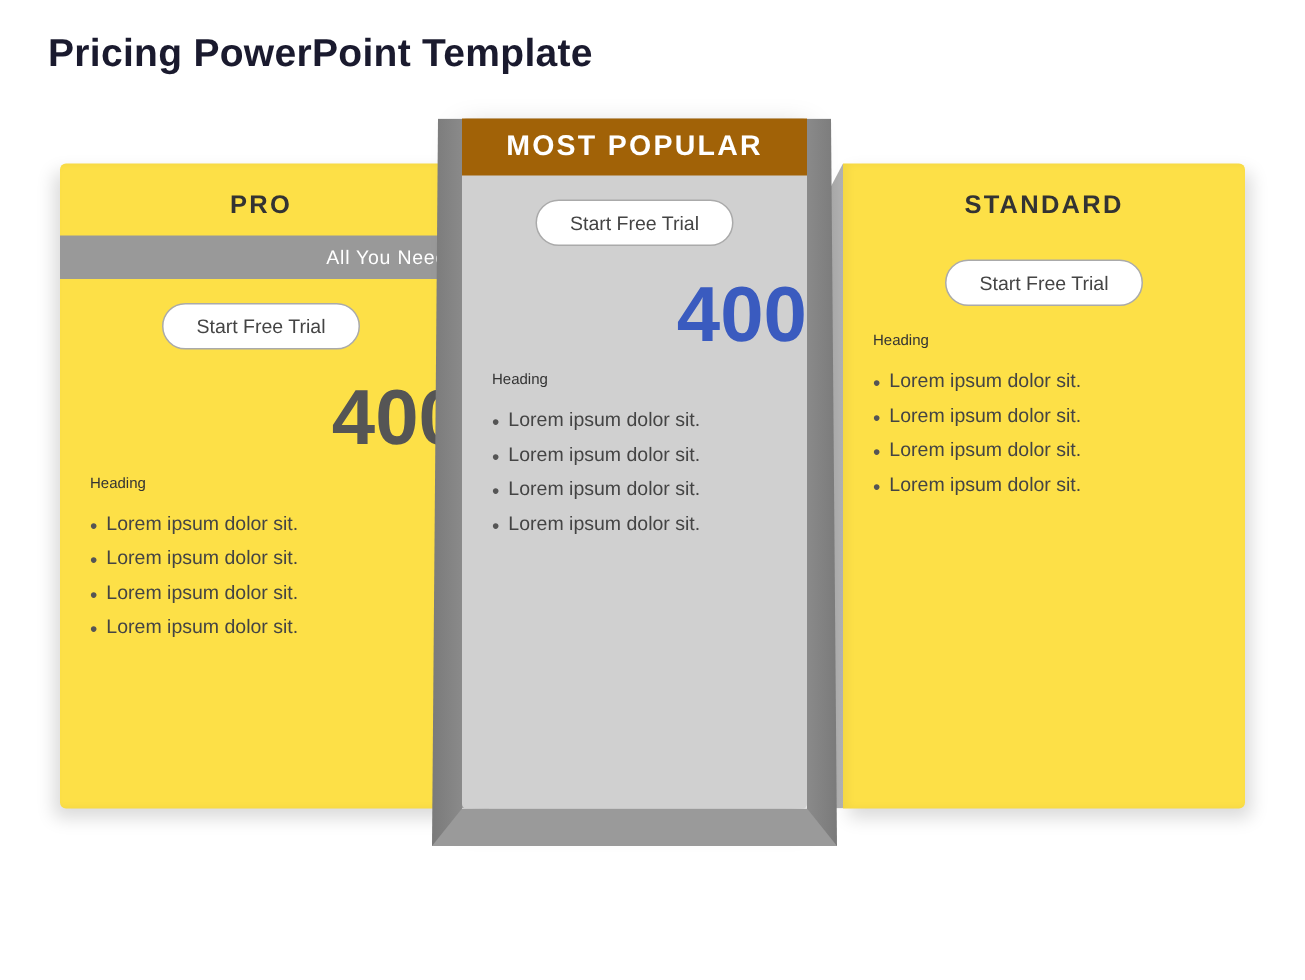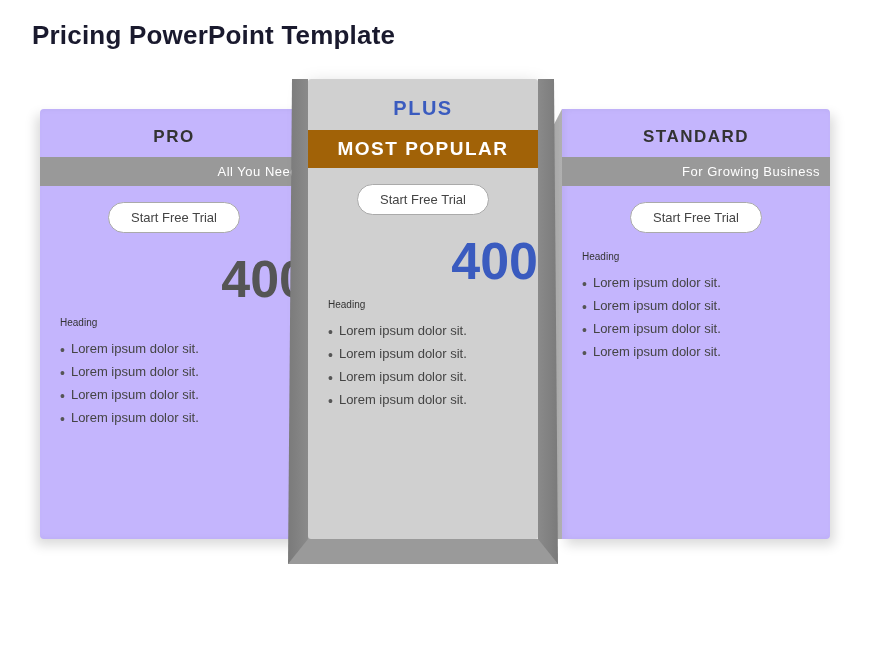--- a/index.html
+++ b/index.html
@@ -26,21 +26,21 @@
       padding: 10px 40px 20px;
       gap: 0;
       height: 490px;
       position: relative;
     }
 
     
     .card {
       display: flex;
       flex-direction: column;
-      background: #c4b5fd;
+      background: #fde047;
       position: relative;
       flex: 1;
     }
 
     .card-pro {
       border-radius: 4px 0 0 4px;
       box-shadow: -4px 6px 12px rgba(0,0,0,0.15), inset -3px 0 6px rgba(0,0,0,0.05);
       margin-top: 30px;
       margin-bottom: 0;
       z-index: 1;
@@ -245,23 +245,20 @@
       <ul class="feature-list">
         <li>Lorem ipsum dolor sit.</li>
         <li>Lorem ipsum dolor sit.</li>
         <li>Lorem ipsum dolor sit.</li>
         <li>Lorem ipsum dolor sit.</li>
       </ul>
     </div>
   </div>
 
   <div class="card card-plus">
-    <div class="card-header">
-      <div class="card-title">PLUS</div>
-    </div>
     <div class="most-popular-bar">MOST POPULAR</div>
     <div class="card-cta-area">
       <button class="trial-btn">Start Free Trial</button>
     </div>
     <div class="price-number">400</div>
     <div class="card-body">
       <div class="feature-heading">Heading</div>
       <ul class="feature-list">
         <li>Lorem ipsum dolor sit.</li>
         <li>Lorem ipsum dolor sit.</li>
@@ -269,21 +266,20 @@
         <li>Lorem ipsum dolor sit.</li>
       </ul>
     </div>
     <div class="plus-bottom"></div>
   </div>
 
   <div class="card card-standard">
     <div class="card-header">
       <div class="card-title">STANDARD</div>
     </div>
-    <div class="card-subtitle-bar">For Growing Business</div>
     <div class="card-cta-area">
       <button class="trial-btn">Start Free Trial</button>
     </div>
     <div class="card-body">
       <div class="feature-heading">Heading</div>
       <ul class="feature-list">
         <li>Lorem ipsum dolor sit.</li>
         <li>Lorem ipsum dolor sit.</li>
         <li>Lorem ipsum dolor sit.</li>
         <li>Lorem ipsum dolor sit.</li>

